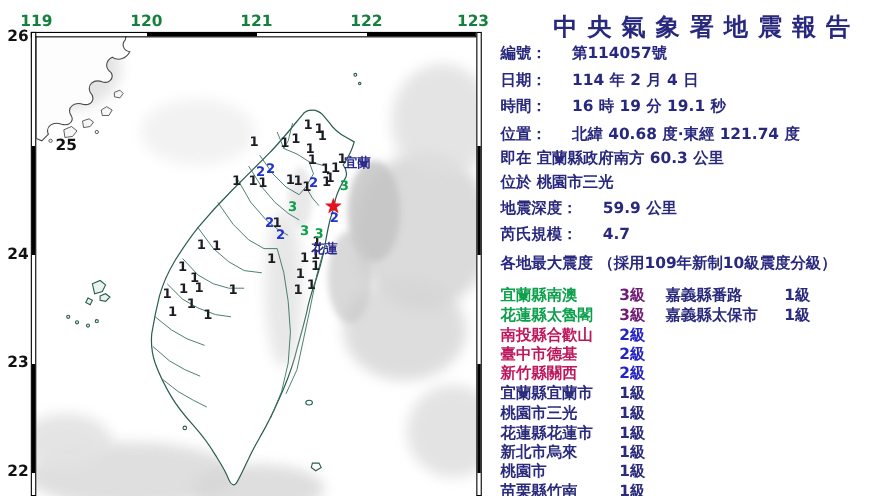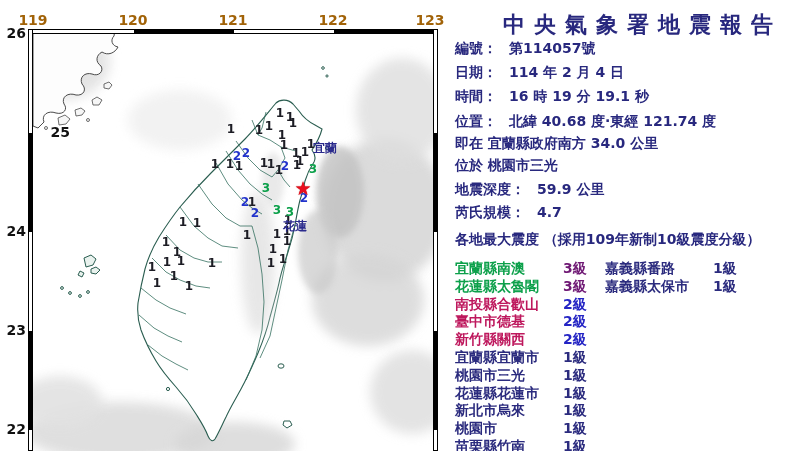--- a/index.html
+++ b/index.html
@@ -7,35 +7,35 @@
          font-family:"DejaVu Sans","Liberation Sans",sans-serif;}
   
   .frame{position:absolute;box-sizing:border-box;border:1px solid #000;}
   #frame-top{left:28px;top:29px;width:405px;height:5px;
     background:linear-gradient(to right,#fff 0 105px,#000 105px 205px,#fff 205px 305px,#000 305px 405px);}
   #frame-left{left:28px;top:29px;width:5px;height:422px;
     background:linear-gradient(to bottom,#fff 0 103px,#000 103px 202px,#fff 202px 301px,#000 301px 400px,#fff 400px 422px);}
   #frame-right{left:433px;top:29px;width:5px;height:422px;
     background:linear-gradient(to bottom,#fff 0 103px,#000 103px 202px,#fff 202px 301px,#000 301px 400px,#fff 400px 422px);}
   
-  .lon-label{position:absolute;top:12px;transform:translateX(-50%);font-size:14px;font-weight:bold;color:#a16207;}
+  .lon-label{position:absolute;top:12px;transform:translateX(-50%);font-size:14px;font-weight:bold;color:#15803d;}
   .lat-label{position:absolute;left:26px;transform:translate(-100%,-50%);font-size:14px;font-weight:bold;color:#111;}
   
   .mk{position:absolute;transform:translate(-50%,-50%);font-size:12px;font-weight:bold;line-height:1;}
   .mk.i1{color:#1c1c24;}
   .mk.i2{color:#2233cc;}
   .mk.i3{color:#0ca04a;}
   .city-label{position:absolute;font-size:12px;font-weight:bold;color:#2a2a8c;line-height:1;}
   .star{position:absolute;transform:translate(-50%,-50%);font-size:19px;color:#e8101e;
         text-shadow:0 0 1px #a00;line-height:1;}
   
   #report{position:absolute;left:448px;top:0;width:352px;height:451px;color:#28287e;}
   #report-title{position:absolute;left:7px;top:10px;font-size:22px;font-weight:bold;letter-spacing:9px;white-space:nowrap;margin-left:48px;}
   .rline{position:absolute;left:7px;font-size:14px;font-weight:bold;white-space:nowrap;}
-  .rline .val{margin-left:12px;}
+  .rline .val{margin-left:23px;}
   #intensity-header{position:absolute;left:7px;top:231px;font-size:14px;font-weight:bold;white-space:nowrap;}
   .icol{position:absolute;top:260px;}
   #icol1{left:7px;width:150px;}
   #icol2{left:157px;width:150px;}
   .irow{position:relative;height:17.8px;font-size:14px;font-weight:bold;white-space:nowrap;}
   .irow .lvl{position:absolute;left:108px;top:0;}
   .c3 .nm{color:#0ca04a;} .c3 .lvl{color:#701a75;}
   .c2 .nm{color:#be185d;} .c2 .lvl{color:#2424c4;}
   .c1 .nm{color:#2b2b7e;} .c1 .lvl{color:#2b2b7e;}
   svg{position:absolute;left:0;top:0;pointer-events:none;}
@@ -213,21 +213,21 @@
     </div>
     <div class="rline" style="top:64px">
       <span>日期：</span><span class="val">114 年 2 月 4 日</span>
     </div>
     <div class="rline" style="top:88px">
       <span>時間：</span><span class="val">16 時 19 分 19.1 秒</span>
     </div>
     <div class="rline" style="top:113px">
       <span>位置：</span><span class="val">北緯 40.68 度·東經 121.74 度</span>
     </div>
-    <div class="rline" style="top:135px">即在 宜蘭縣政府南方 34.0 公里</div>
+    <div class="rline" style="top:135px">即在 宜蘭縣政府南方 60.3 公里</div>
     <div class="rline" style="top:157px">位於 桃園市三光</div>
     <div class="rline" style="top:181px">
       <span>地震深度：</span><span class="val">59.9 公里</span>
     </div>
     <div class="rline" style="top:204px">
       <span>芮氏規模：</span><span class="val">4.7</span>
     </div>
 
     <div id="intensity-header">各地最大震度 （採用109年新制10級震度分級）</div>
     <div id="icol1" class="icol">

